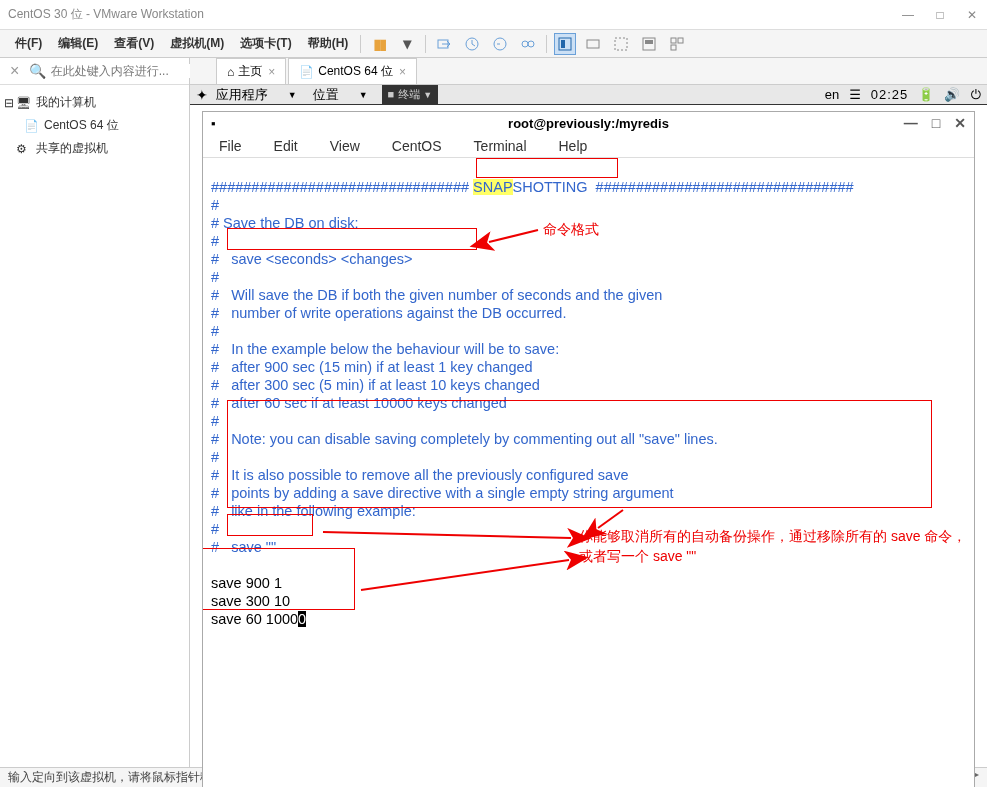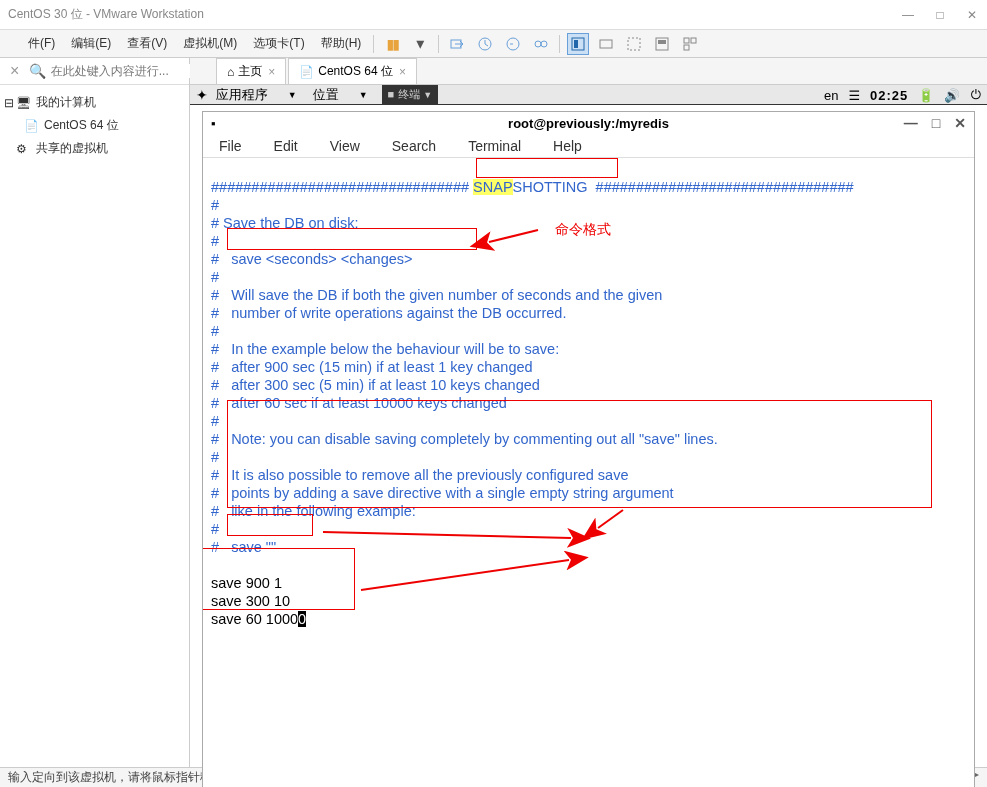--- a/index.html
+++ b/index.html
@@ -5,21 +5,21 @@
 * { box-sizing: border-box; margin: 0; padding: 0; font-family: "Microsoft YaHei", "Segoe UI", sans-serif; }
 body { width: 987px; height: 787px; background: #f0f0f0; overflow: hidden; position: relative; }
 
 
 .titlebar { height: 30px; background: #fff; border-bottom: 1px solid #ddd; display: flex; align-items: center; padding: 0 8px; }
 .titlebar .title { color: #888; font-size: 12px; flex: 1; }
 .titlebar .win-btns { display: flex; gap: 18px; }
 .titlebar .win-btn { width: 14px; height: 14px; color: #888; font-size: 12px; text-align: center; line-height: 14px; cursor: pointer; }
 
 
-.menubar { height: 28px; background: #f5f5f5; display: flex; align-items: center; padding-left: 20px; border-bottom: 1px solid #ccc; }
+.menubar { height: 28px; background: #f5f5f5; display: flex; align-items: center; padding-left: 7px; border-bottom: 1px solid #ccc; font-weight: bold; }
 .menubar .menu { font-size: 12px; color: #333; padding: 0 8px; cursor: pointer; }
 .menubar .sep { width: 1px; height: 18px; background: #ccc; margin: 0 4px; }
 .menubar .tbtn { width: 22px; height: 22px; margin: 0 3px; display: flex; align-items: center; justify-content: center; cursor: pointer; color: #555; }
 .menubar .pause { color: #e8a33d; font-size: 14px; letter-spacing: -2px; }
 
 
 .main { display: flex; height: calc(100% - 58px - 20px); }
 .sidebar { width: 190px; background: #fff; border-right: 1px solid #ccc; display: flex; flex-direction: column; }
 .sidebar .search { display: flex; align-items: center; padding: 4px; border-bottom: 1px solid #ddd; }
 .sidebar .search .close { color: #999; font-size: 16px; padding: 0 6px; cursor: pointer; }
@@ -38,36 +38,36 @@
 .tab { background: #fff; border: 1px solid #ccc; border-bottom: none; padding: 4px 10px; font-size: 12px; display: flex; align-items: center; gap: 4px; cursor: pointer; }
 .tab .x { color: #999; cursor: pointer; margin-left: 2px; }
 .tab.active { background: #fff; font-weight: normal; }
 
 
 .vm-top { height: 28px; background: #e8e8e8; border-bottom: 1px solid #333; display: flex; align-items: center; padding: 0 6px; font-size: 13px; }
 .vm-top .item { padding: 0 8px; display: flex; align-items: center; gap: 20px; cursor: pointer; }
 .vm-top .item .arrow { font-size: 9px; }
 .vm-top .terminal-icon { background: #333; color: #ccc; padding: 2px 6px; font-size: 11px; margin-left: 6px; }
 .vm-top .spacer { flex: 1; }
-.vm-top .right { display: flex; align-items: flex-end; gap: 10px; font-size: 13px; }
-.vm-top .time { font-weight: bold; letter-spacing: 1px; }
+.vm-top .right { display: flex; align-items: center; gap: 10px; font-size: 13px; }
+.vm-top .time { font-weight: normal; letter-spacing: 1px; }
 
 
 .term-window { margin: 6px 12px 0 12px; background: #fff; border: 1px solid #aaa; display: flex; flex-direction: column; flex: 1; position: relative; }
 .term-title { height: 22px; display: flex; align-items: center; justify-content: center; font-size: 13px; font-weight: bold; position: relative; }
 .term-title .ctrls { position: absolute; right: 8px; display: flex; gap: 14px; font-size: 14px; color: #555; }
 .term-menubar { height: 24px; display: flex; align-items: center; padding-left: 16px; gap: 32px; font-size: 14px; color: #333; border-bottom: 1px solid #ddd; }
 .term-menubar span { cursor: pointer; }
 
 
 .term-body { flex: 1; padding: 2px 8px 4px 8px; font-family: "Courier New", monospace; font-size: 14.5px; line-height: 18px; position: relative; overflow: hidden; color: #3366cc; white-space: pre; }
 .term-body .content-layer { position: relative; }
 .highlight-snap { background: #ffff66; color: #3366cc; }
 .red-box { border: 1.5px solid #e00; position: absolute; pointer-events: none; }
-.annotation { position: absolute; color: #e00; font-family: "Microsoft YaHei", sans-serif; font-size: 14px; white-space: normal; margin-left: 12px; }
+.annotation { position: absolute; color: #e00; font-family: "Microsoft YaHei", sans-serif; font-size: 14px; white-space: normal; }
 .save-block { color: #000; }
 .cursor-block { background: #000; color: #fff; }
 
 
 .footer { height: 20px; background: #f5f5f5; border-top: 1px solid #ccc; display: flex; align-items: center; padding: 0 8px; font-size: 12px; color: #444; }
 .footer .msg { flex: 1; }
 .footer .tray { display: flex; gap: 6px; color: #666; }
 .footer .tray span { cursor: pointer; }
 
 
@@ -225,21 +225,21 @@
         <div class="ctrls">
           <span>—</span>
           <span>□</span>
           <span>✕</span>
         </div>
       </div>
       <div class="term-menubar">
         <span>File</span>
         <span>Edit</span>
         <span>View</span>
-        <span>Search</span>
+        <span>CentOS</span>
         <span>Terminal</span>
         <span>Help</span>
       </div>
 
       <div class="term-body">
 <div class="content-layer">################################ <span class="highlight-snap">SNAP</span><span>SHOTTING</span>  ################################
 #
 <span># Save the DB on disk:</span>
 #
 <span>#   save &lt;seconds&gt; &lt;changes&gt;</span>
@@ -267,20 +267,21 @@
 
         
         <div class="red-box" style="left:273px; top:0px; width:142px; height:20px;"></div>
         <div class="red-box" style="left:24px; top:70px; width:250px; height:22px;"></div>
         <div class="red-box" style="left:24px; top:242px; width:705px; height:108px;"></div>
         <div class="red-box" style="left:24px; top:356px; width:86px; height:22px;"></div>
         <div class="red-box" style="left:-3px; top:390px; width:155px; height:62px;"></div>
 
         
         <div class="annotation" style="left:340px; top:62px;">命令格式</div>
+        <div class="annotation" style="left:376px; top:368px; width:390px; line-height:20px;">你能够取消所有的自动备份操作，通过移除所有的 save 命令，或者写一个 save ""</div>
 
         
         <svg class="arrow-svg" width="780" height="480">
           <defs>
             <marker id="ah" markerWidth="12" markerHeight="10" refX="2" refY="5" orient="auto">
               <path d="M0,0 L12,5 L0,10 L3,5 Z" fill="#e00"></path>
             </marker>
           </defs>
           <line x1="335" y1="72" x2="286" y2="84" stroke="#e00" stroke-width="2" marker-end="url(#ah)"></line>
           <line x1="120" y1="374" x2="368" y2="380" stroke="#e00" stroke-width="2" marker-end="url(#ah)"></line>

